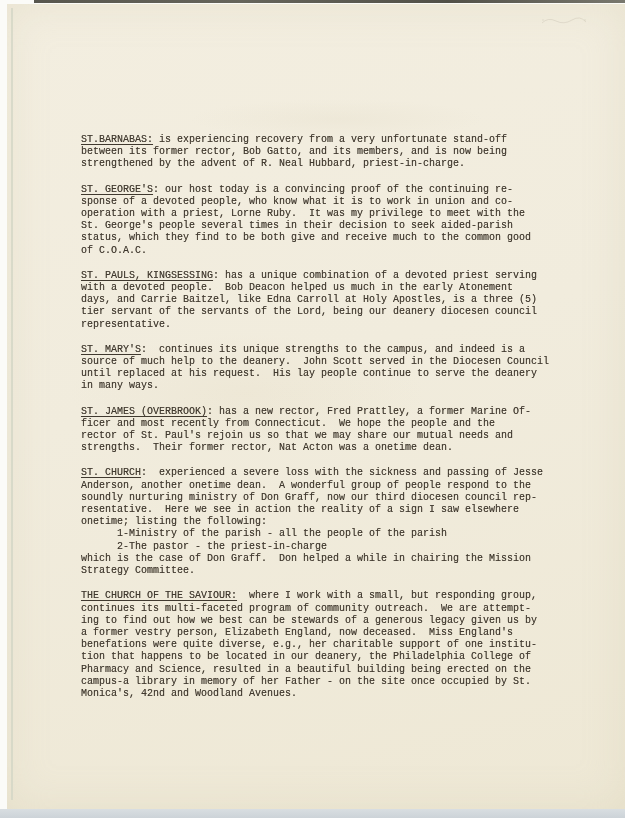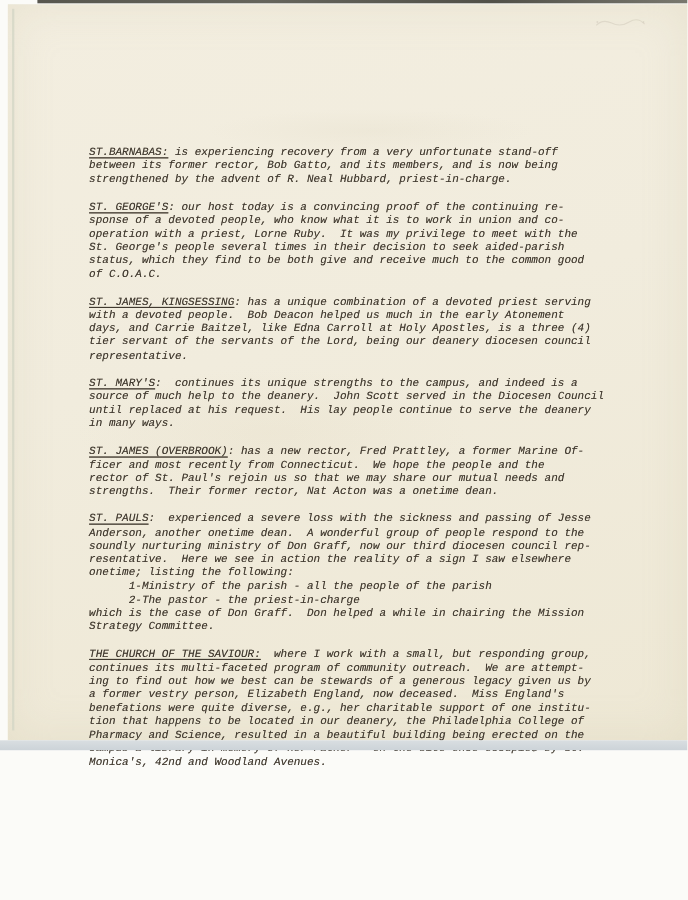--- a/index.html
+++ b/index.html
@@ -6,23 +6,22 @@
     margin: 0;
     padding: 0;
     background: #fbfbf8;
     width: 625px;
     height: 818px;
     overflow: hidden;
   }
   .viewport {
     position: relative;
     width: 625px;
-    height: 682px;
+    height: 818px;
     background: #fbfbf8;
-    font-style: italic;
   }
   .page {
     position: absolute;
     top: 4px;
     left: 7px;
     right: 0;
     bottom: 9px;
     background: linear-gradient(165deg, #f3eee0 0%, #f1ecdd 45%, #eee8d5 100%);
     box-shadow: inset 0 0 40px rgba(205,195,165,0.25);
   }
@@ -112,31 +111,31 @@
       <circle cx="3" cy="6" r="0.8" fill="#a9a192" opacity="0.5"></circle>
       <circle cx="45" cy="6" r="0.8" fill="#a9a192" opacity="0.5"></circle>
     </svg>
     <div class="doc-text"><p class="para"><span class="heading">ST.BARNABAS:</span><span> is experiencing recovery from a very unfortunate stand-off
 between its former rector, Bob Gatto, and its members, and is now being
 strengthened by the advent of R. Neal Hubbard, priest-in-charge.</span></p><p class="para"><span class="heading">ST. GEORGE'S</span><span>: our host today is a convincing proof of the continuing re-
 sponse of a devoted people, who know what it is to work in union and co-
 operation with a priest, Lorne Ruby.  It was my privilege to meet with the
 St. George's people several times in their decision to seek aided-parish
 status, which they find to be both give and receive much to the common good
-of C.O.A.C.</span></p><p class="para"><span class="heading">ST. JAMES, KINGSESSING</span><span>: has a unique combination of a devoted priest serving
+of C.O.A.C.</span></p><p class="para"><span class="heading">ST. PAULS, KINGSESSING</span><span>: has a unique combination of a devoted priest serving
 with a devoted people.  Bob Deacon helped us much in the early Atonement
-days, and Carrie Baitzel, like Edna Carroll at Holy Apostles, is a three (4)
+days, and Carrie Baitzel, like Edna Carroll at Holy Apostles, is a three (5)
 tier servant of the servants of the Lord, being our deanery diocesen council
 representative.</span></p><p class="para"><span class="heading">ST. MARY'S</span><span>:  continues its unique strengths to the campus, and indeed is a
 source of much help to the deanery.  John Scott served in the Diocesen Council
 until replaced at his request.  His lay people continue to serve the deanery
 in many ways.</span></p><p class="para"><span class="heading">ST. JAMES (OVERBROOK)</span><span>: has a new rector, Fred Prattley, a former Marine Of-
 ficer and most recently from Connecticut.  We hope the people and the
 rector of St. Paul's rejoin us so that we may share our mutual needs and
-strengths.  Their former rector, Nat Acton was a onetime dean.</span></p><p class="para"><span class="heading">ST. PAULS</span><span>:  experienced a severe loss with the sickness and passing of Jesse
+strengths.  Their former rector, Nat Acton was a onetime dean.</span></p><p class="para"><span class="heading">ST. CHURCH</span><span>:  experienced a severe loss with the sickness and passing of Jesse
 Anderson, another onetime dean.  A wonderful group of people respond to the
 soundly nurturing ministry of Don Graff, now our third diocesen council rep-
 resentative.  Here we see in action the reality of a sign I saw elsewhere
 onetime; listing the following:
       1-Ministry of the parish - all the people of the parish
       2-The pastor - the priest-in-charge
 which is the case of Don Graff.  Don helped a while in chairing the Mission
 Strategy Committee.</span></p><p class="para"><span class="heading">THE CHURCH OF THE SAVIOUR:</span><span>  where I work with a small, but responding group,
 continues its multi-faceted program of community outreach.  We are attempt-
 ing to find out how we best can be stewards of a generous legacy given us by

